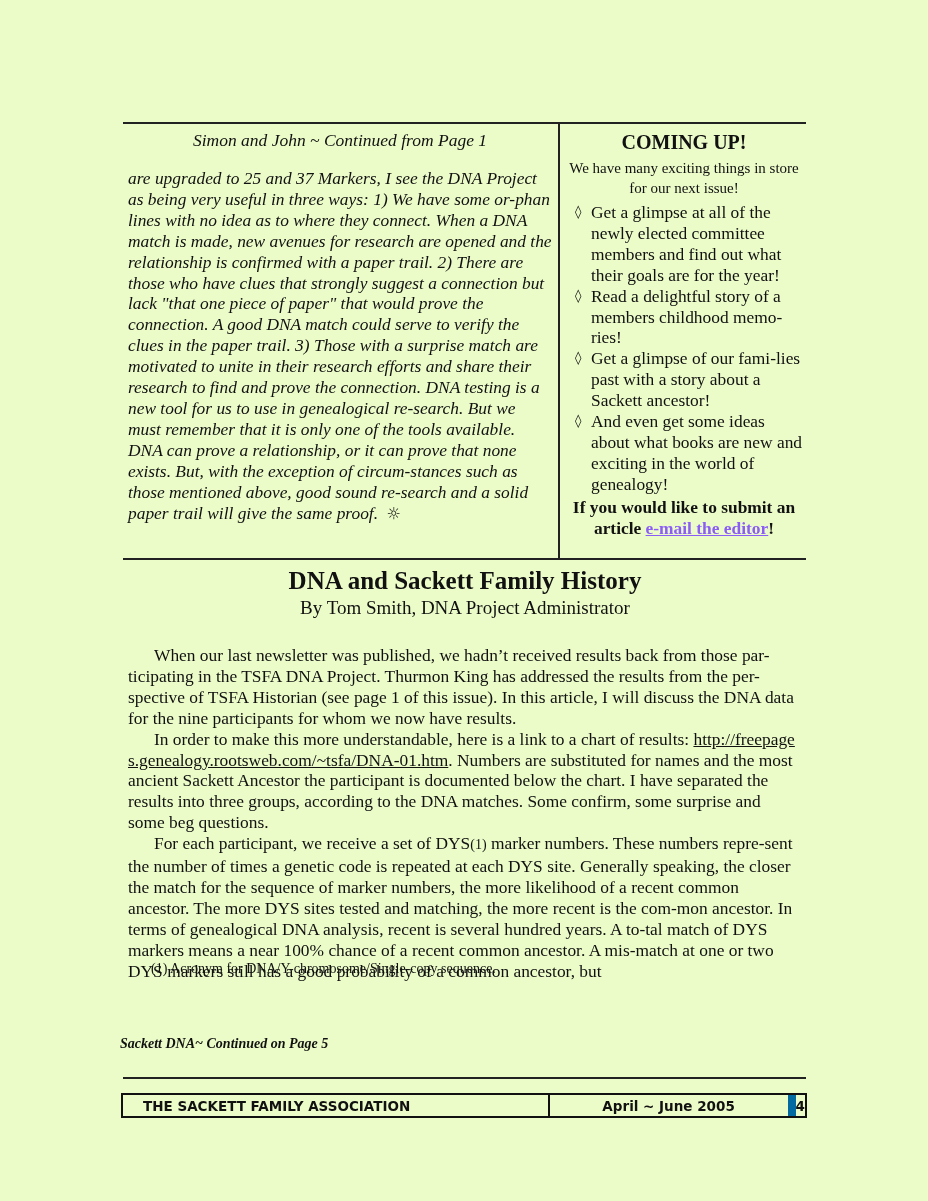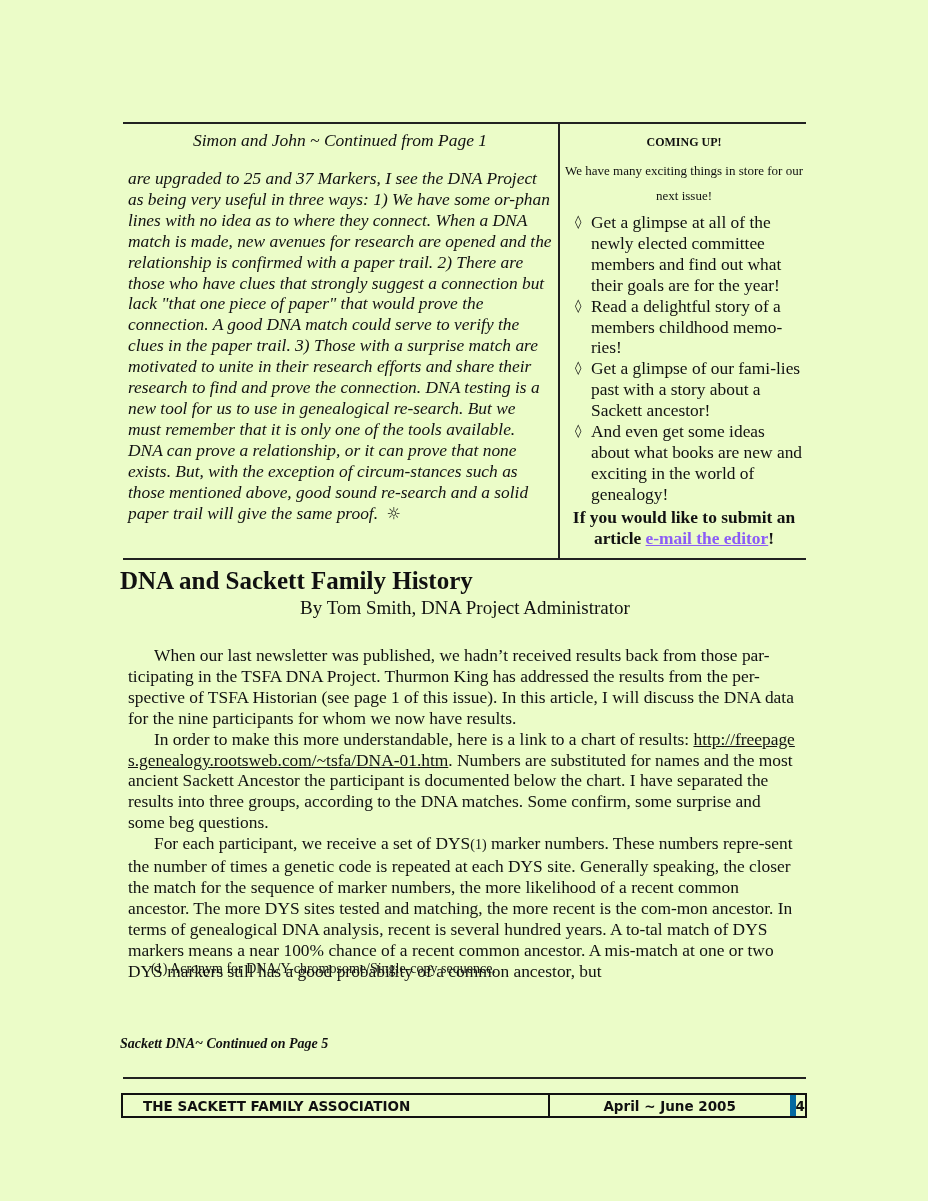--- a/index.html
+++ b/index.html
@@ -19,42 +19,42 @@
     font-style: italic; font-size: 17.5px; text-align: center;
     margin: 0 0 18px 0; line-height: 20px;
   }
   .left-body {
     font-size: 17.4px; line-height: 20.9px; text-align: left; font-style: italic;
   }
   .right-col {
     position: absolute; left: 565px; top: 130px; width: 238px;
     text-align: center;
   }
-  .coming-title { font-weight: bold; font-size: 12px; line-height: 24px; margin: 0 0 4px 0; }
-  .coming-intro { font-size: 13px; line-height: 25px; margin: 0 0 4px 0; }
+  .coming-title { font-weight: bold; font-size: 20px; line-height: 24px; margin: 0 0 4px 0; }
+  .coming-intro { font-size: 15px; line-height: 20px; margin: 0 0 4px 0; }
   .coming-list { list-style: none; margin: 0; padding: 0; text-align: left; }
   .coming-list li { font-size: 17.4px; line-height: 20.9px; display: flex; padding-left: 10px; }
   .coming-list .dia { width: 16px; flex: none; font-family: "DejaVu Sans", sans-serif; font-size: 13px; }
   .submit { font-weight: bold; font-size: 17.4px; line-height: 21px; margin-top: 2px; }
   .submit a { color: #8b5cf6; }
-  .article-title { position: absolute; left: 120px; width: 690px; top: 566px; font-weight: bold; font-size: 25px; line-height: 30px; }
+  .article-title { position: absolute; left: 120px; width: 690px; top: 566px; text-align: center; font-weight: bold; font-size: 25px; line-height: 30px; }
   .article-byline { position: absolute; left: 120px; width: 690px; top: 596px; text-align: center; font-size: 19px; line-height: 24px; }
   .article-body { position: absolute; left: 128px; width: 672px; top: 645px; font-size: 17.4px; line-height: 20.9px; }
   .article-body p { margin: 0; text-indent: 26px; }
   .article-body a { color: #111; text-decoration: underline; }
   .footnote { position: absolute; left: 151px; top: 960px; font-size: 14px; line-height: 18px; }
   .cont-on { position: absolute; left: 120px; width: 690px; top: 1035px; font-style: italic; font-weight: bold; font-size: 14px; line-height: 18px; }
   .footer {
     position: absolute; left: 121px; top: 1093px; width: 686px; height: 25px;
     border: 2px solid #111; box-sizing: border-box; display: flex;
     font-family: "DejaVu Sans", sans-serif; font-weight: bold; font-size: 13.5px;
   }
   .footer .cell { display: flex; align-items: center; box-sizing: border-box; }
   .footer .c1 { width: 452px; padding-left: 20px; border-right: 2px solid #111; }
-  .footer .c2 { width: 261px; justify-content: center; border-right: 6px solid #0369a1; }
+  .footer .c2 { width: 261px; justify-content: center; border-right: 8px solid #0369a1; }
   .footer .c3 { flex: 1; justify-content: center; }
 </style>
 </head>
 <body>
 
 <div class="rule" style="left:123px; top:122px; width:683px; height:2px;"></div>
 <div class="rule" style="left:558px; top:123px; width:2px; height:436px;"></div>
 <div class="rule" style="left:123px; top:558px; width:683px; height:2px;"></div>
 <div class="rule" style="left:123px; top:1077px; width:683px; height:2px;"></div>
 

